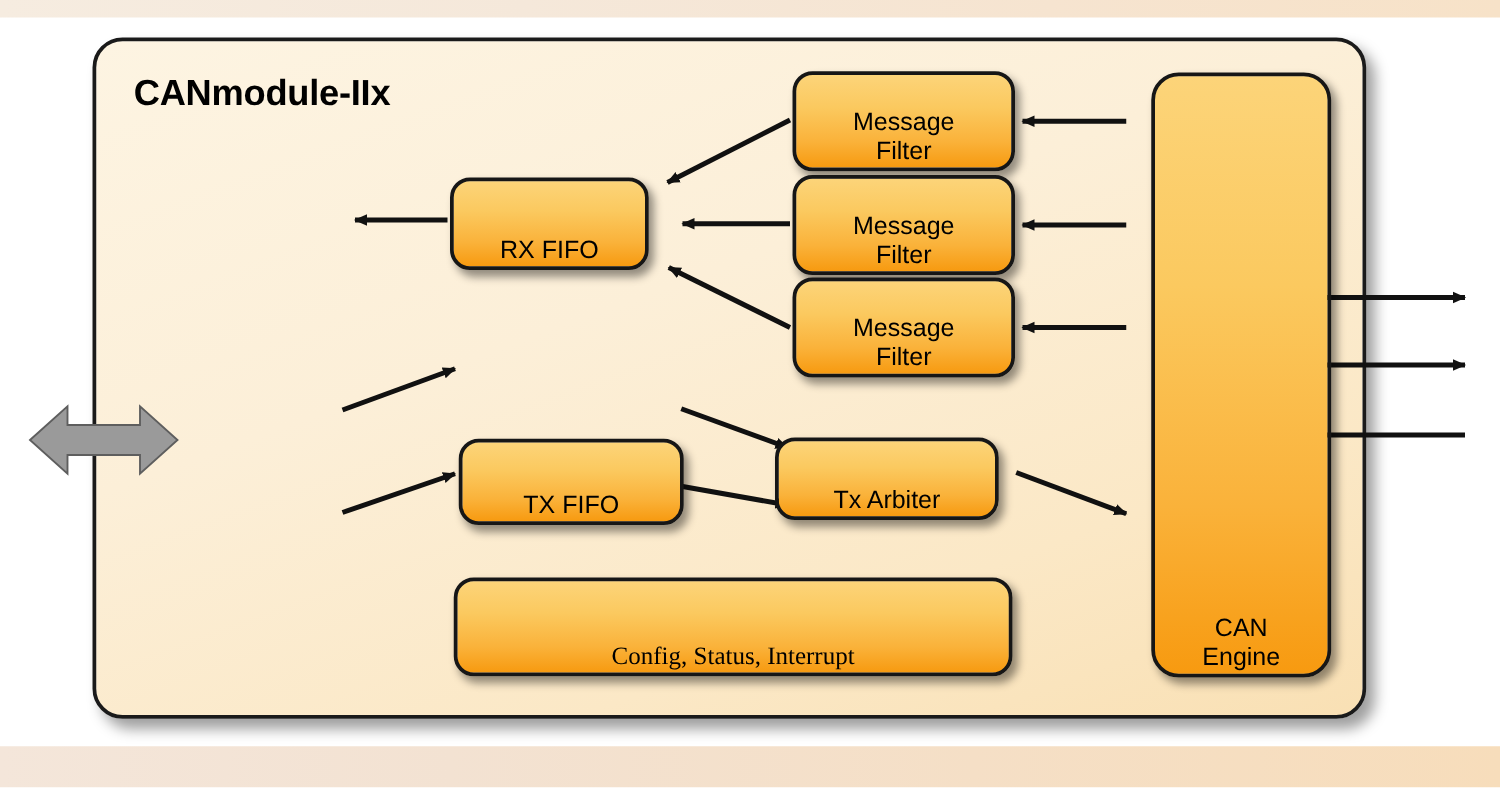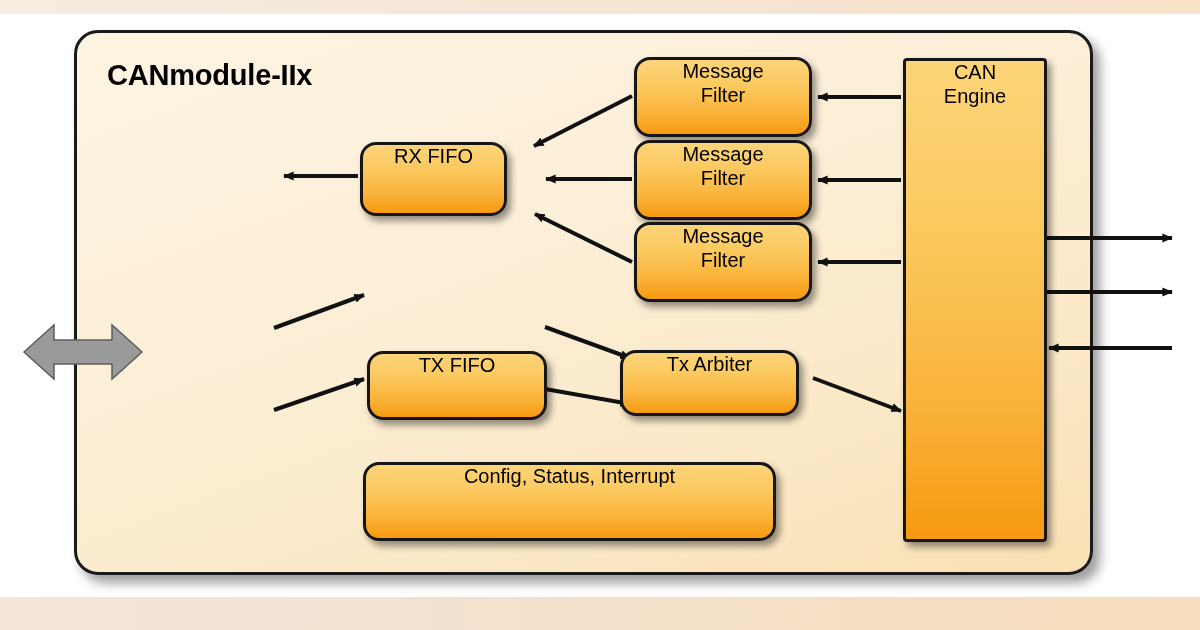--- a/index.html
+++ b/index.html
@@ -58,37 +58,38 @@
 
   
   .blk {
     position: absolute;
     border: 3px solid #161616;
     border-radius: 16px;
     background: linear-gradient(180deg, #fcd479 0%, #fbc95f 35%, #fab23a 72%, #f79a10 100%);
     box-shadow: 4px 5px 7px rgba(0,0,0,0.42);
     box-sizing: border-box;
     display: flex;
-    align-items: flex-start;
+    align-items: flex-end;
     justify-content: center;
     text-align: center;
     color: #000000;
     font-size: 20px;
     line-height: 1.18;
   }
   .blk.tall {
-    border-radius: 4px;
+    border-radius: 22px;
+    margin-left: 18px;
   }
 
   
   #blk-apb        { left: 141px; top: 118px; width: 131px; height: 428px; }
-  #blk-rxfifo     { left: 360px; top: 142px; width: 147px; height: 74px; }
+  #blk-rxfifo     { left: 360px; top: 142px; width: 159px; height: 74px; }
   #blk-highprio   { left: 367px; top: 265px; width: 176px; height: 70px; }
   #blk-txfifo     { left: 367px; top: 351px; width: 180px; height: 69px; }
-  #blk-config     { left: 363px; top: 462px; width: 413px; height: 79px; }
+  #blk-config     { left: 363px; top: 462px; width: 447px; height: 79px; font-family: Liberation Serif, serif; }
   #blk-mf1        { left: 634px; top: 57px; width: 178px; height: 80px; }
   #blk-mf2        { left: 634px; top: 140px; width: 178px; height: 80px; }
   #blk-mf3        { left: 634px; top: 222px; width: 178px; height: 80px; }
   #blk-txarb      { left: 608px; top: 350px; width: 179px; height: 66px; margin-left: 12px; }
   #blk-canengine  { left: 903px; top: 58px; width: 144px; height: 484px; }
 
   #svg-wires {
     position: absolute;
     left: 0;
     top: 0;

